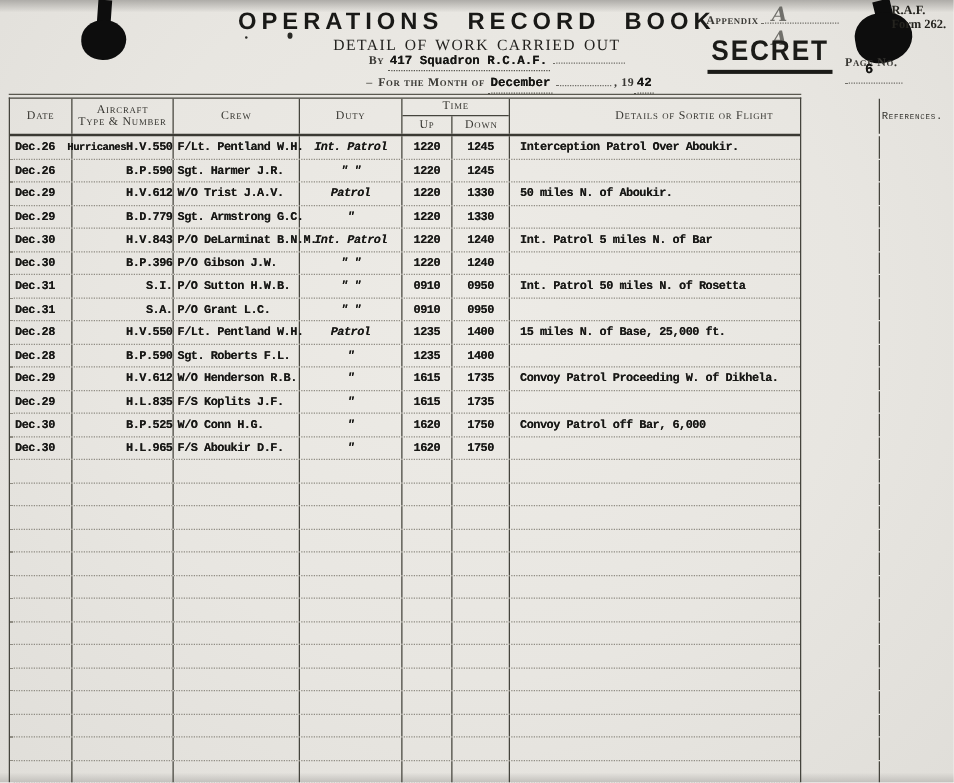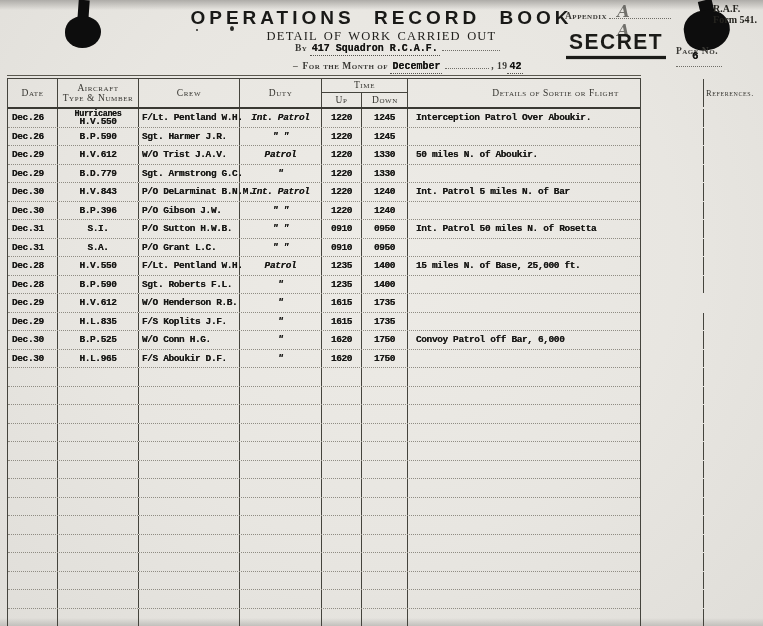--- a/index.html
+++ b/index.html
@@ -88,21 +88,21 @@
     display:grid;grid-template-columns:50px 81px 101px 82px 40px 46px 296px 52px;
     height:18.5px;box-sizing:border-box;border-bottom:1px dotted #8f8c83;
   }
   .tbody .tr .td{border-right:1px solid #45443d;box-sizing:border-box;
     display:flex;align-items:center;overflow:visible;white-space:nowrap;
     font-family:"Liberation Mono","DejaVu Sans Mono",monospace;font-weight:bold;
     font-size:9.5px;letter-spacing:-.4px;color:#171715;
     text-shadow:0 0 .5px rgba(20,20,18,.8);}
   .tbody .tr .td:last-child{border-right:none;}
   .td-date{padding-left:4px;}
-  .td-aircraft{justify-content:center;flex-direction:column;line-height:9px;}
+  .td-aircraft{justify-content:flex-end;flex-direction:row;line-height:9px;}
   .td-aircraft .note{font-size:8.5px;line-height:8px;margin-bottom:-1px;}
   .td-crew{padding-left:3px;}
   .td-duty{justify-content:center;white-space:pre;font-style:italic;}
   .td-up,.td-down{justify-content:center;}
   .td-details{padding-left:8px;}
 </style>
 </head>
 <body>
 
 <div class="edge-top"></div>
@@ -119,21 +119,21 @@
 
 <div class="appendix">
   <span class="hdr-label">Appendix</span>
   <span class="blank">
     <span class="hand">A  A</span>
   </span>
 </div>
 
 <div class="raf">
   <div>R.A.F.</div>
-  <div>Form 541.</div>
+  <div>Form 262.</div>
 </div>
 
 <div class="secret">SECRET</div>
 
 <div class="pageno">
   <span class="hdr-label">Page No.</span>
   <span class="blank">
     <span class="typed typed-val" style="font-size:11px;">6</span>
   </span>
 </div>
@@ -170,21 +170,21 @@
     <div class="th th-time">
       <span class="time-top">Time</span>
       <span class="time-bot">
         <span>Up</span>
         <span>Down</span>
       </span>
     </div>
     <div class="th">
       <span>Details of Sortie or Flight</span>
     </div>
-    <div class="th" style="font-size:8.5px;">
+    <div class="th" style="font-size:8.5px;font-family:Liberation Mono, monospace;">
       <span>References.</span>
     </div>
   </div>
   <div class="tbody">
       <div class="tr">
         <div class="td td-date">Dec.26</div>
         <div class="td td-aircraft">
           <span class="note">Hurricanes</span>
           <span>H.V.550</span>
         </div>
@@ -305,20 +305,21 @@
       </div>
       <div class="tr">
         <div class="td td-date">Dec.29</div>
         <div class="td td-aircraft">
           <span>H.V.612</span>
         </div>
         <div class="td td-crew">W/O Henderson R.B.</div>
         <div class="td td-duty">"</div>
         <div class="td td-up">1615</div>
         <div class="td td-down">1735</div>
+        <div class="td td-details">Convoy Patrol Proceeding W. of Dikhela.</div>
         <div class="td td-references"></div>
       </div>
       <div class="tr">
         <div class="td td-date">Dec.29</div>
         <div class="td td-aircraft">
           <span>H.L.835</span>
         </div>
         <div class="td td-crew">F/S Koplits J.F.</div>
         <div class="td td-duty">"</div>
         <div class="td td-up">1615</div>

